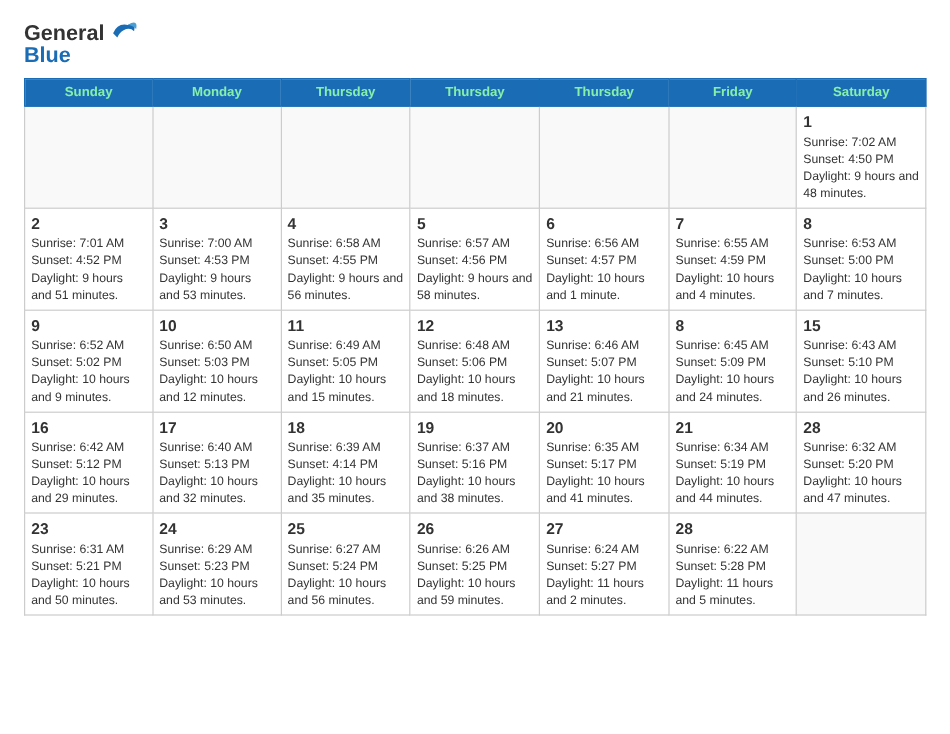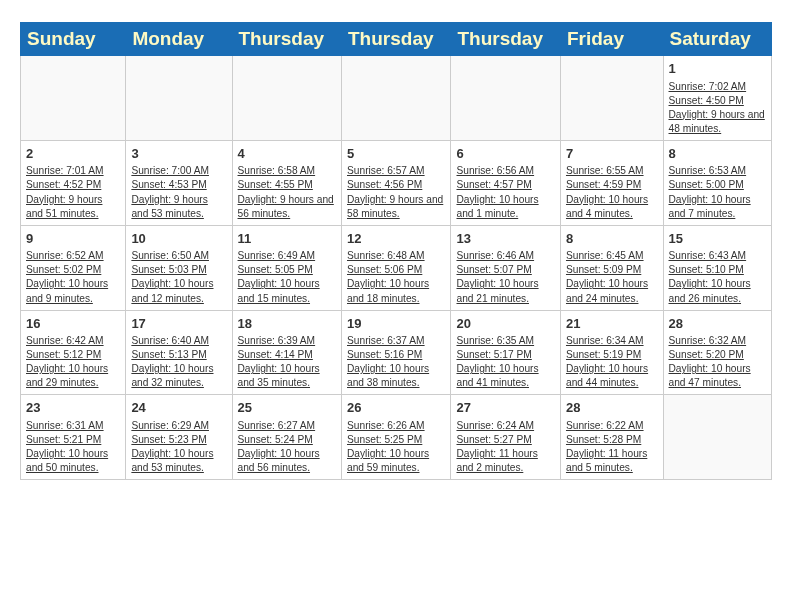--- a/index.html
+++ b/index.html
@@ -51,24 +51,24 @@
       color: #555;
       margin-top: 2px;
     }
     .calendar {
       width: 100%;
       border-collapse: collapse;
       margin-top: 6px;
     }
     .calendar th {
       background: #1a6db5;
-      color: #fef9c3;
-      font-size: 19px;
+      color: #86efac;
+      font-size: 11px;
       font-weight: bold;
-      text-align: left;
+      text-align: center;
       padding: 5px 6px;
       border: 1px solid #1a6db5;
     }
     .calendar td {
       border: 1px solid #ccc;
       vertical-align: top;
       padding: 4px 5px;
       width: 113px;
       min-height: 80px;
       font-size: 10.5px;
@@ -82,27 +82,46 @@
       font-size: 13px;
       font-weight: bold;
       color: #333;
       display: block;
       margin-bottom: 2px;
     }
     .day-info {
       font-size: 10.2px;
       color: #333;
       line-height: 1.38;
-      text-decoration: underline;
     }
   </style>
 </head>
 <body>
 
 <div class="page">
+  <div class="header">
+    <div class="logo">
+      <div>
+        <div style="display:flex;align-items:center;">
+          <span class="logo-text">
+            <span style="color:#333;">General</span>
+          </span>
+          <svg class="logo-bird" viewBox="0 0 32 32" xmlns="http://www.w3.org/2000/svg">
+            <path d="M6 18 Q10 8 20 10 Q28 6 26 16 Q22 12 16 15 Q12 17 10 22 Z" fill="#1a6db5"></path>
+            <path d="M20 10 Q30 4 28 14 Q24 10 20 10Z" fill="#4a9fd4"></path>
+          </svg>
+        </div>
+        <div style="color:#1a6db5;font-size:18px;font-weight:bold;margin-top:-4px;">Blue</div>
+      </div>
+    </div>
+    <div class="title-block">
+      <div class="calendar-title"></div>
+      <div class="calendar-subtitle"></div>
+    </div>
+  </div>
 
   <table class="calendar">
     <thead>
       <tr>
       <th>Sunday</th>
           <th>Monday</th>
           <th>Thursday</th>
           <th>Thursday</th>
           <th>Thursday</th>
           <th>Friday</th>

